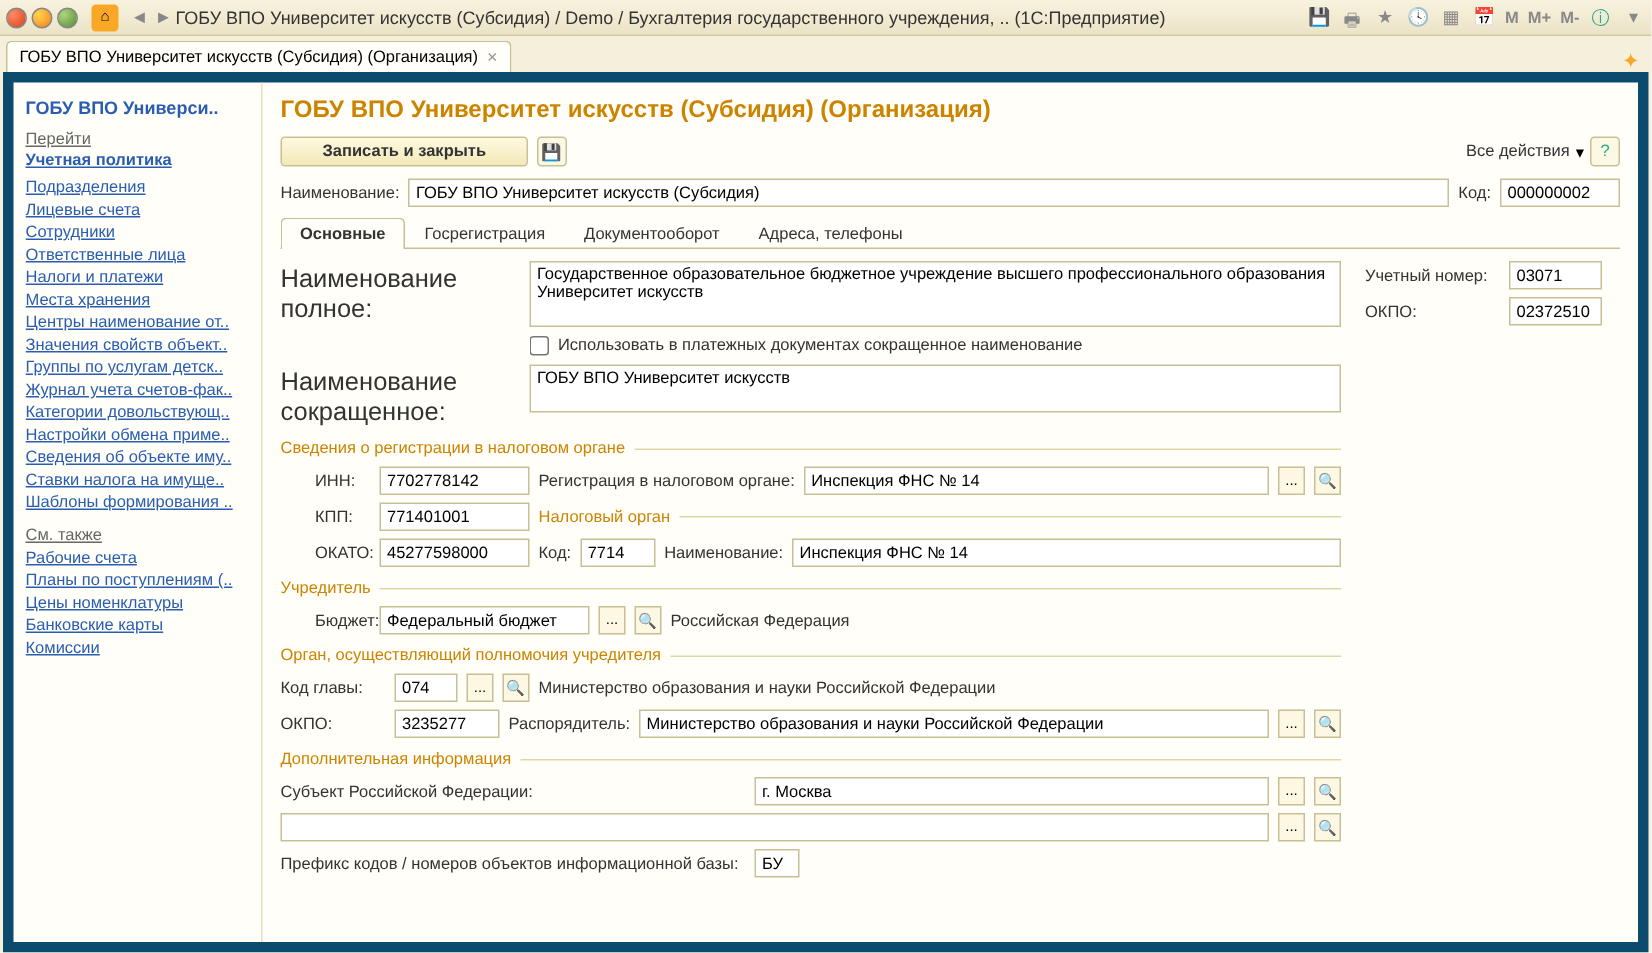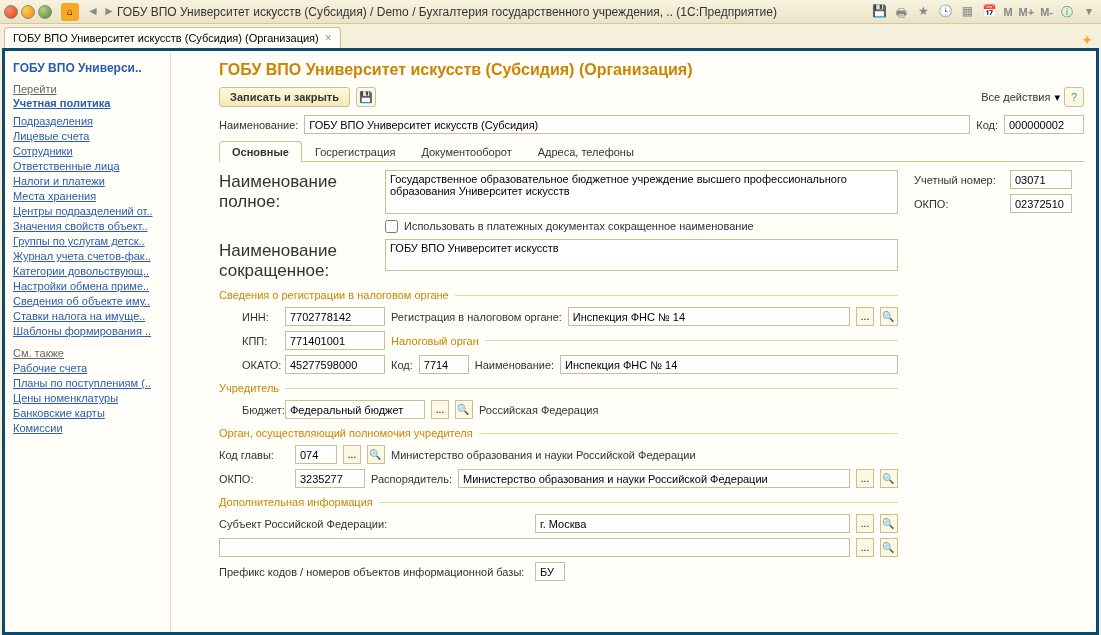--- a/index.html
+++ b/index.html
@@ -11,30 +11,30 @@
 .tb-grn { background: radial-gradient(circle at 30% 30%, #aed581, #558b2f); }
 .tb-home { width: 18px; height: 18px; background: #f9a825; border-radius: 3px; margin: 0 6px; display: flex; align-items: center; justify-content: center; font-size: 10px; }
 .tb-title { flex: 1; font-size: 12px; color: #333; white-space: nowrap; overflow: hidden; text-overflow: ellipsis; }
 .tb-icons { display: flex; gap: 6px; align-items: center; }
 .tb-icon { width: 16px; height: 16px; font-size: 12px; color: #888; cursor: pointer; text-align: center; }
 .mem { font-weight: bold; color: #888; font-size: 11px; }
 .tabbar { height: 24px; background: #f5f0dc; display: flex; align-items: flex-end; padding: 2px 4px 0; }
 .doctab { background: #fffef8; border: 1px solid #c9bf95; border-bottom: none; border-radius: 4px 4px 0 0; padding: 3px 8px; font-size: 11px; display: flex; align-items: center; gap: 6px; }
 .doctab .x { color: #999; cursor: pointer; font-size: 12px; }
 .star { margin-left: auto; margin-right: 4px; color: #f9a825; font-size: 14px; cursor: pointer; }
-.workspace { display: flex; height: calc(635px - 48px); background: #fffef8; border: 3px solid #0c4a6e; margin: 0 2px; gap: 36px; }
+.workspace { display: flex; height: calc(635px - 48px); background: #fffef8; border: 7px solid #0c4a6e; margin: 0 2px; }
 .sidebar { width: 166px; padding: 10px 8px; border-right: 1px solid #e8e0c0; overflow: hidden; }
 .sb-title { color: #2a5db0; font-weight: bold; font-size: 12px; margin-bottom: 8px; white-space: nowrap; overflow: hidden; text-overflow: ellipsis; }
 .sb-head { color: #666; text-decoration: underline; font-size: 11px; margin: 6px 0 2px; }
 .sb-bold { color: #2a5db0; font-weight: bold; text-decoration: underline; margin-bottom: 6px; cursor: pointer; }
 .sb-link { color: #2a5db0; font-size: 11px; margin: 3px 0; cursor: pointer; text-decoration: underline; white-space: nowrap; overflow: hidden; text-overflow: ellipsis; display: block; }
 .main { flex: 1; padding: 10px 12px; overflow: auto; }
 .page-title { color: #cc8400; font-size: 16px; font-weight: bold; margin-bottom: 8px; }
 .toolbar { display: flex; align-items: center; gap: 6px; margin-bottom: 8px; }
-.btn-save { background: linear-gradient(#fef9e0, #f3e9b8); border: 1px solid #c9bf95; border-radius: 3px; padding: 3px 10px; font-size: 11px; cursor: pointer; font-weight: bold; color: #333; }
+.btn-save { background: linear-gradient(#fef9e0, #f3e9b8); border: 1px solid #c9bf95; border-radius: 3px; padding: 3px 27px; font-size: 11px; cursor: pointer; font-weight: bold; color: #333; }
 .btn-icon { width: 20px; height: 20px; border: 1px solid #c9bf95; border-radius: 3px; background: #fdf8e4; display: flex; align-items: center; justify-content: center; cursor: pointer; font-size: 11px; }
 .toolbar-right { margin-left: auto; display: flex; align-items: center; gap: 4px; }
 .link-act { color: #333; cursor: pointer; font-size: 11px; }
 .row { display: flex; align-items: center; gap: 6px; margin-bottom: 6px; }
 .lbl { font-size: 11px; color: #333; white-space: nowrap; }
 .inp { border: 1px solid #c9bf95; background: #fff; padding: 2px 4px; font-size: 11px; height: 19px; }
 .inp-flex { flex: 1; }
 .tabs { display: flex; border-bottom: 1px solid #c9bf95; margin-bottom: 8px; }
 .tab { padding: 4px 12px; font-size: 11px; border: 1px solid transparent; border-bottom: none; cursor: pointer; color: #333; position: relative; top: 1px; }
 .tab.active { background: #fffef8; border-color: #c9bf95; border-radius: 4px 4px 0 0; font-weight: bold; }
@@ -93,21 +93,21 @@
     <div class="sb-title">ГОБУ ВПО Универси..</div>
     <div class="sb-head">Перейти</div>
     <div class="sb-bold">Учетная политика</div>
     <div id="sb-links">
         <a class="sb-link">Подразделения</a>
         <a class="sb-link">Лицевые счета</a>
         <a class="sb-link">Сотрудники</a>
         <a class="sb-link">Ответственные лица</a>
         <a class="sb-link">Налоги и платежи</a>
         <a class="sb-link">Места хранения</a>
-        <a class="sb-link">Центры подразделений от..</a>
+        <a class="sb-link">Центры наименование от..</a>
         <a class="sb-link">Значения свойств объект..</a>
         <a class="sb-link">Группы по услугам детск..</a>
         <a class="sb-link">Журнал учета счетов-фак..</a>
         <a class="sb-link">Категории довольствующ..</a>
         <a class="sb-link">Настройки обмена приме..</a>
         <a class="sb-link">Сведения об объекте иму..</a>
         <a class="sb-link">Ставки налога на имуще..</a>
         <a class="sb-link">Шаблоны формирования ..</a>
       </div>
     <div class="sb-head" style="margin-top:10px">См. также</div>

